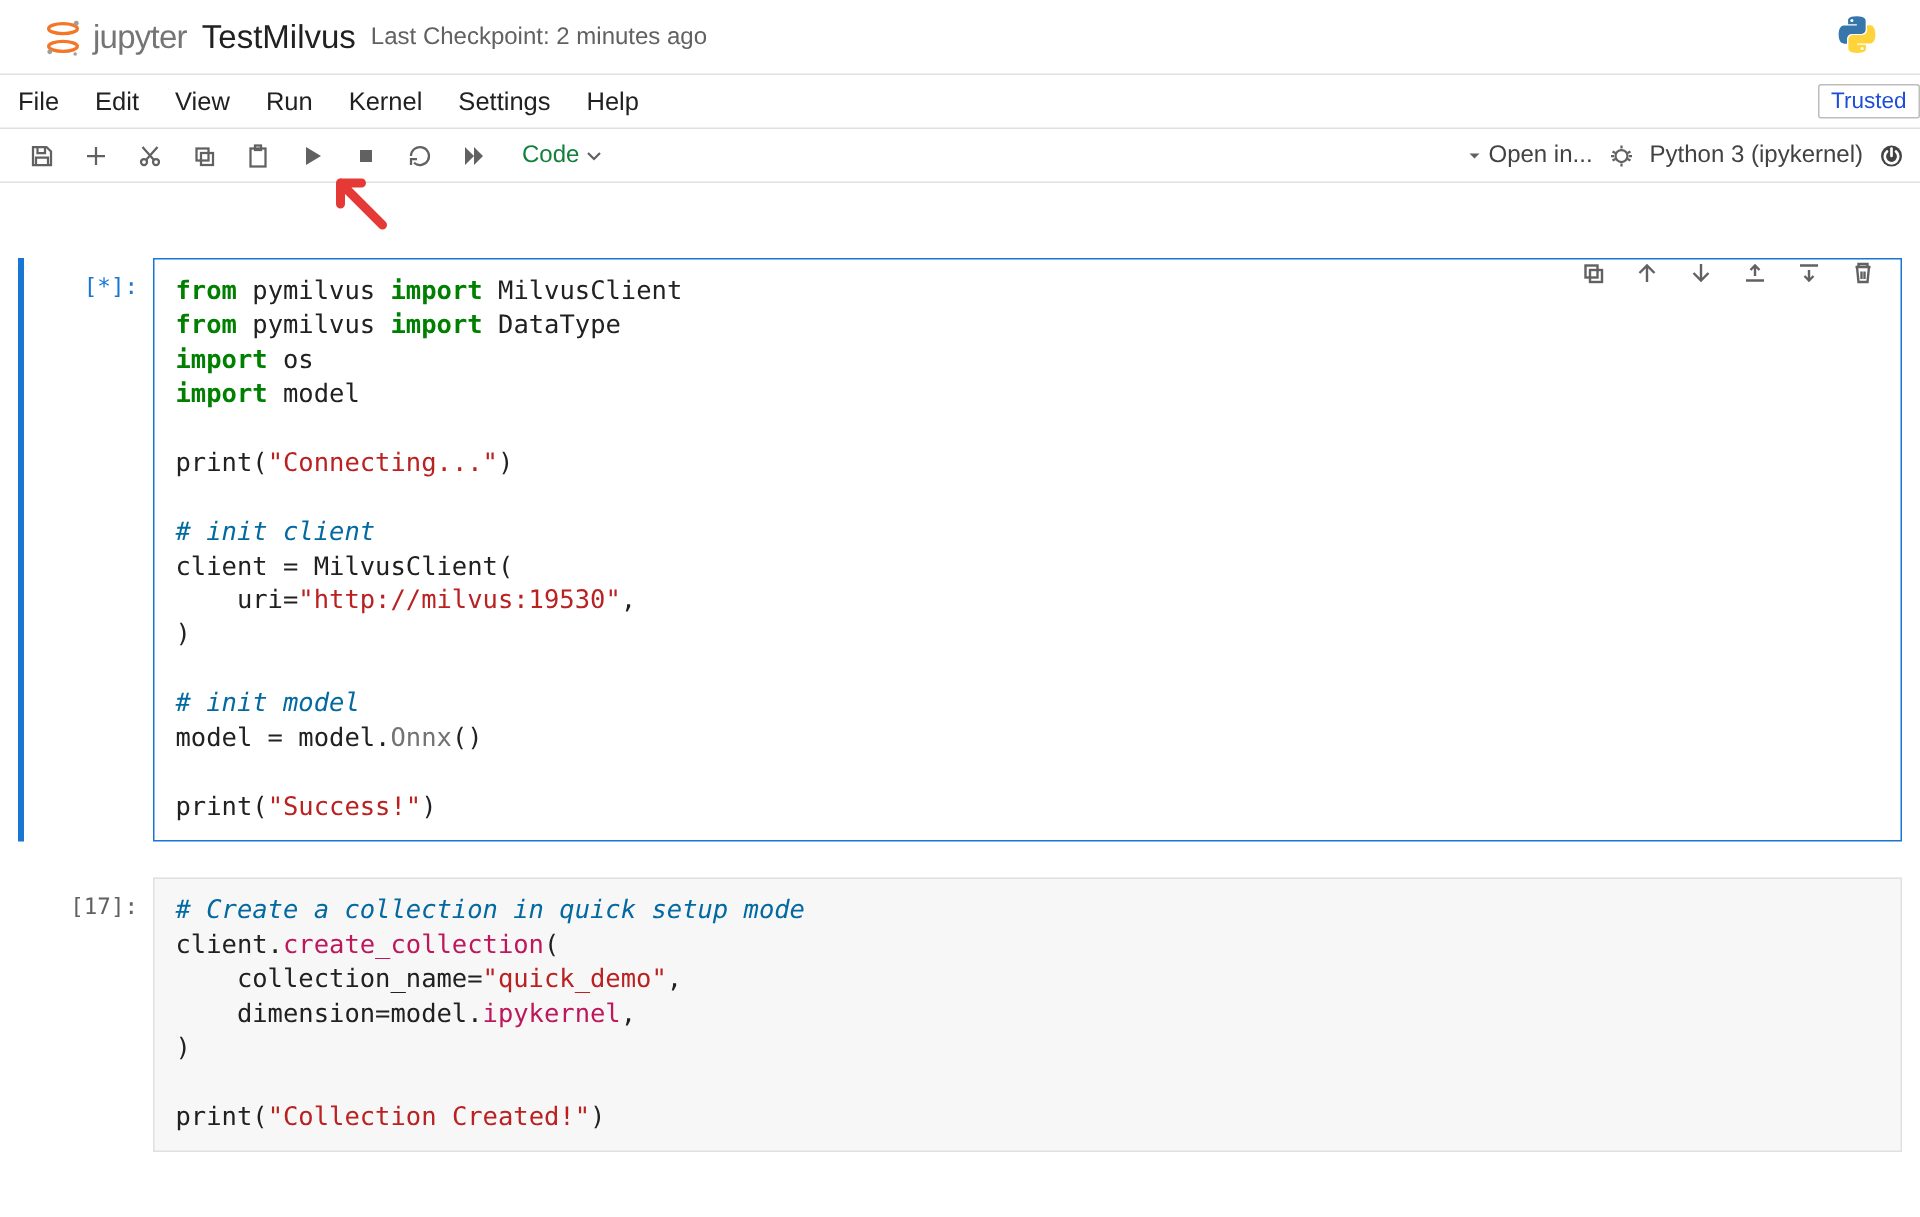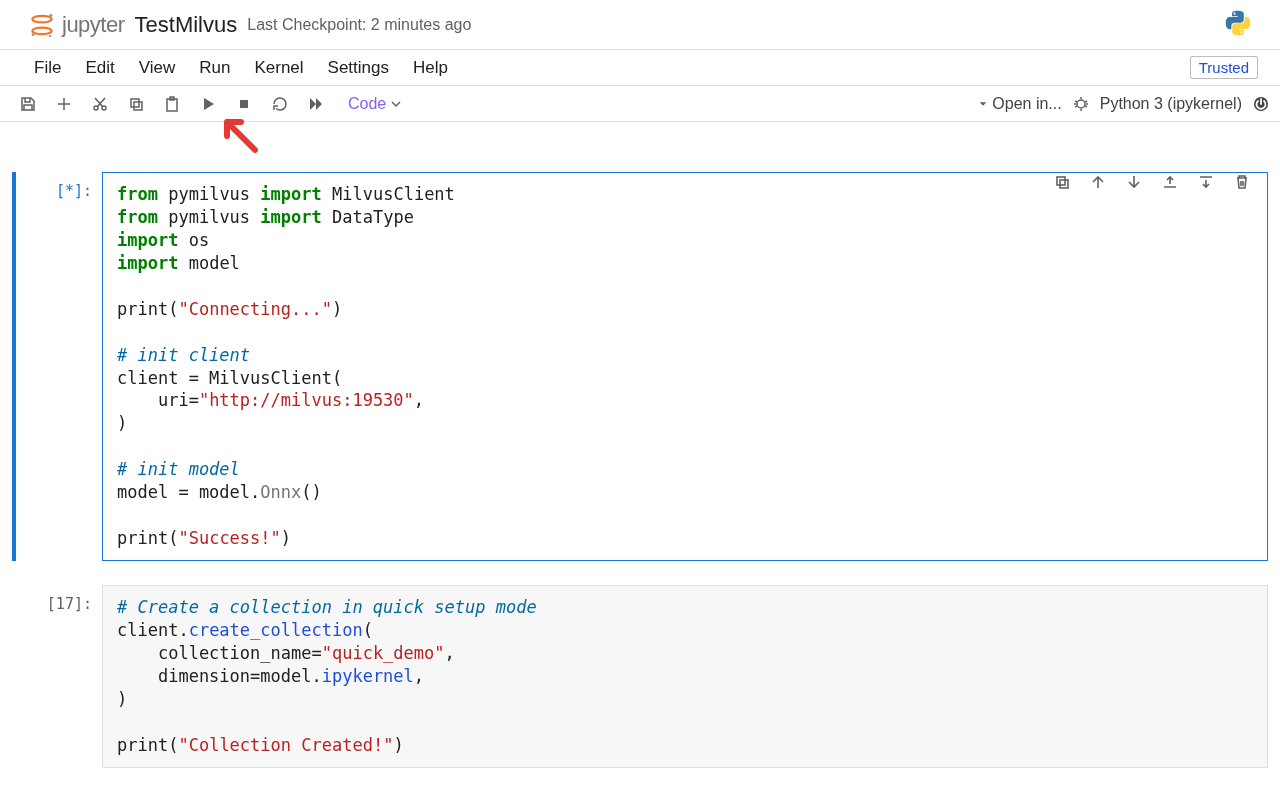--- a/index.html
+++ b/index.html
@@ -9,30 +9,30 @@
 .header { display: flex; align-items: center; padding: 8px 28px; border-bottom: 1px solid #e0e0e0; height: 50px; }
 .logo { display: flex; align-items: center; gap: 6px; margin-right: 10px; }
 .logo svg { width: 28px; height: 28px; }
 .logo-text { font-size: 22px; color: #757575; letter-spacing: -0.5px; }
 .notebook-name { font-size: 22px; color: #212121; margin-right: 10px; }
 .checkpoint { font-size: 16px; color: #616161; }
 .header-right { margin-left: auto; display: flex; align-items: center; gap: 8px; }
 .python-logo svg { width: 28px; height: 28px; }
 
 
-.menubar { display: flex; align-items: center; padding: 0 22px; height: 36px; border-bottom: 1px solid #e0e0e0; font-size: 17px; }
+.menubar { display: flex; align-items: center; padding: 0 0; height: 36px; border-bottom: 1px solid #e0e0e0; font-size: 17px; }
 .menu-item { padding: 4px 12px; cursor: pointer; color: #212121; }
 .trusted { margin-left: auto; padding: 2px 8px; border: 1px solid #bdbdbd; border-radius: 2px; font-size: 15px; color: #1d4ed8; }
 
 
 .toolbar { display: flex; align-items: center; padding: 0 10px; height: 36px; border-bottom: 1px solid #e0e0e0; background: #fff; gap: 0; }
 .tb-btn { width: 36px; height: 30px; display: flex; align-items: center; justify-content: center; cursor: pointer; color: #616161; }
 .tb-btn svg { width: 16px; height: 16px; fill: none; stroke: #616161; stroke-width: 1.5; }
 .tb-btn.filled svg { fill: #616161; stroke: none; }
-.cell-type { display: flex; align-items: center; gap: 4px; padding: 2px 8px; cursor: pointer; font-size: 16px; color: #8b5cf6; margin-left: 6px; }
+.cell-type { display: flex; align-items: center; gap: 4px; padding: 2px 8px; cursor: pointer; font-size: 16px; color: #15803d; margin-left: 6px; }
 .toolbar-right { margin-left: auto; display: flex; align-items: center; gap: 10px; font-size: 16px; color: #424242; }
 .kernel-name { color: #424242; }
 .power-icon { width: 18px; height: 18px; display: inline-flex; }
 
 
 .notebook { padding: 50px 0 20px 0; }
 .cell { display: flex; margin: 0 12px 24px 12px; position: relative; }
 .cell.active .prompt-bar { background: #1976d2; }
 .prompt-bar { width: 4px; background: transparent; margin-right: 4px; }
 .cell.active .prompt-bar { background: #1976d2; }
@@ -44,21 +44,21 @@
 
 
 .cell-toolbar { position: absolute; top: -4px; right: 8px; display: flex; gap: 0; }
 .cell-toolbar .ct-btn { width: 36px; height: 28px; display: flex; align-items: center; justify-content: center; cursor: pointer; color: #616161; }
 .cell-toolbar svg { width: 16px; height: 16px; fill: none; stroke: #616161; stroke-width: 1.6; }
 
 
 .kw-green { color: #008000; font-weight: bold; }
 .str { color: #BA2121; }
 .comment { color: #0369a1; font-style: italic; }
-.func { color: #1d4ed8; }
+.func { color: #be185d; }
 .cls { color: #737373; }
 
 
 .red-arrow { position: absolute; left: 215px; top: 110px; pointer-events: none; z-index: 10; }
 .red-arrow svg { width: 50px; height: 50px; }
 
 
 .chevron { width: 12px; }
 </style>
 </head>

